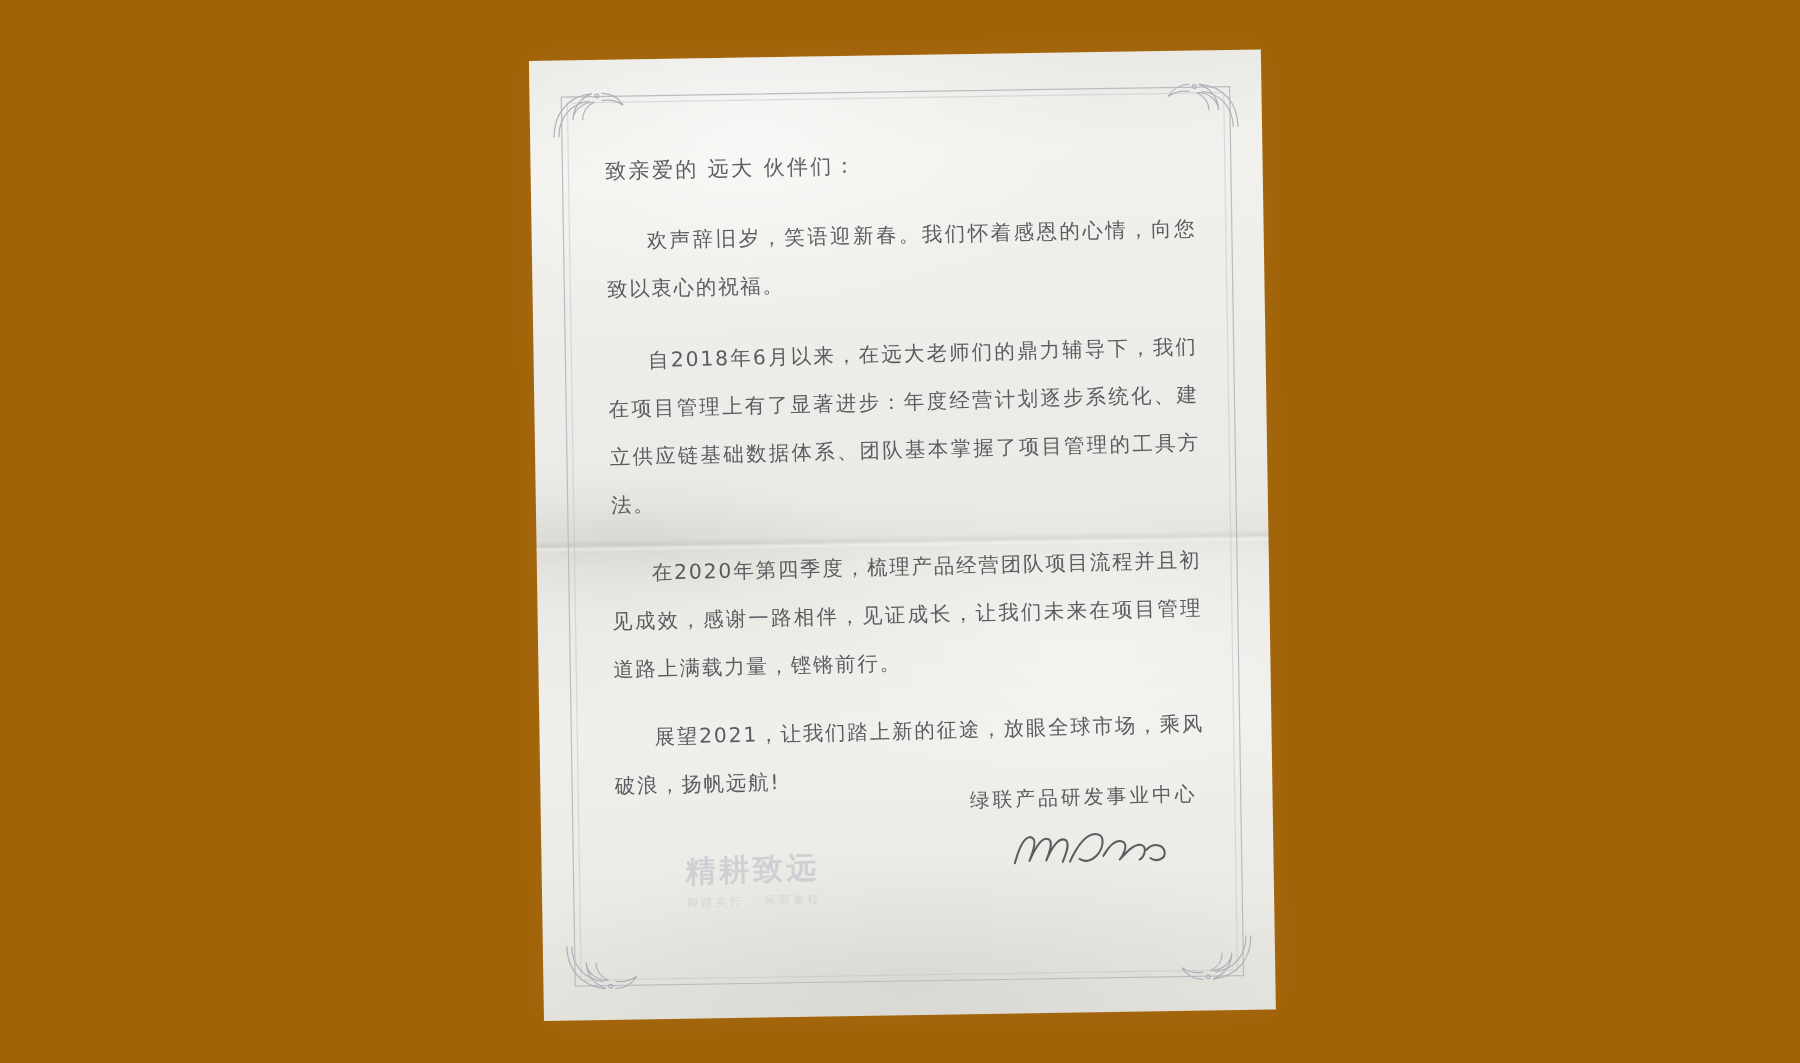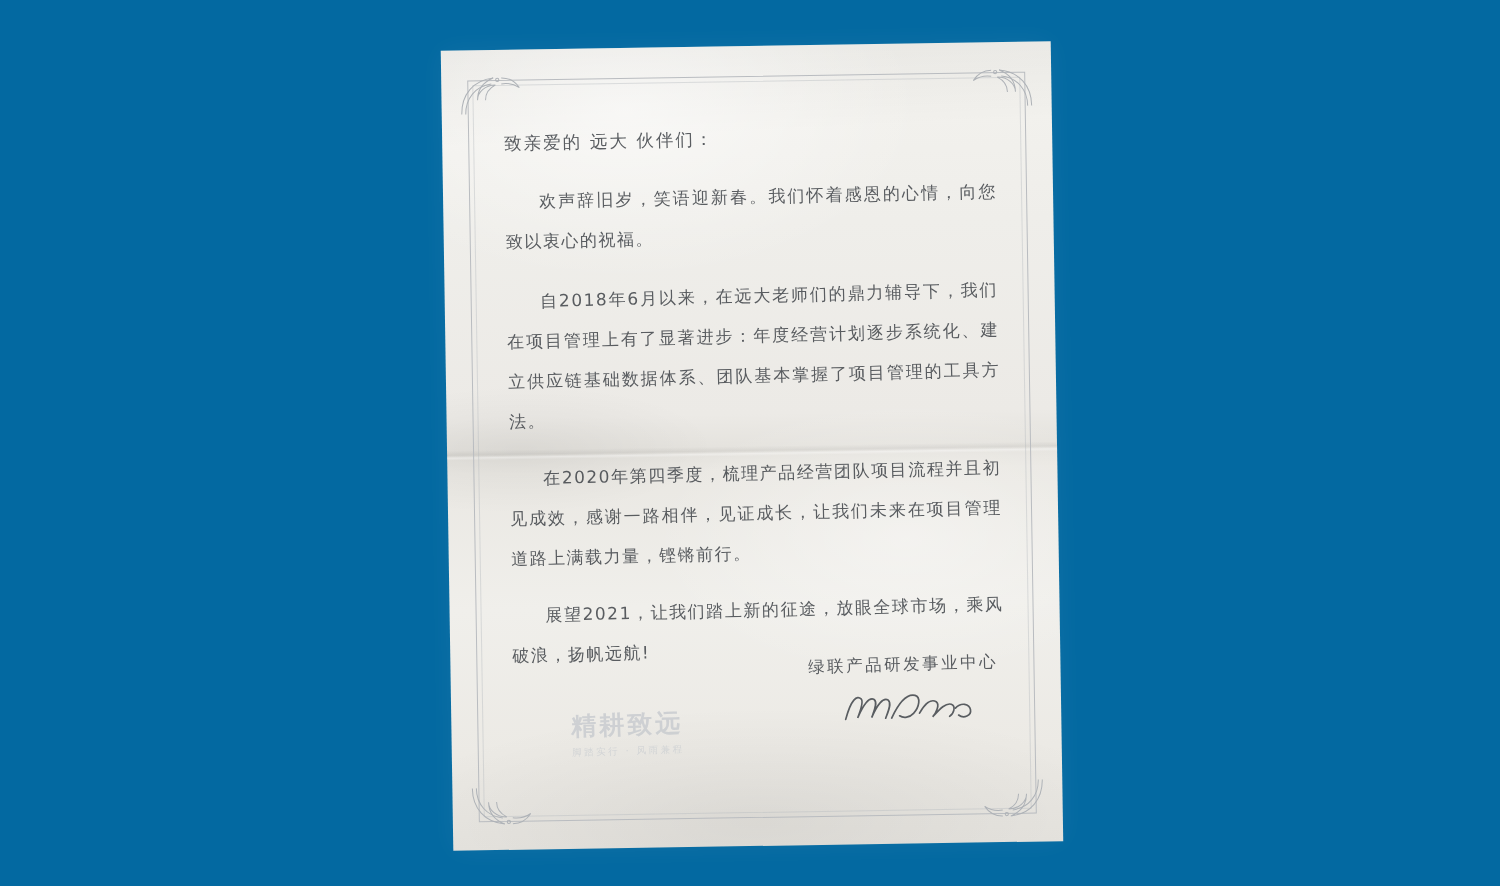--- a/index.html
+++ b/index.html
@@ -11,21 +11,21 @@
     width: 1500px;
     height: 886px;
     overflow: hidden;
     font-family: "Liberation Sans", sans-serif;
   }
 
   #stage {
     position: relative;
     width: 1500px;
     height: 886px;
-    background: #0369a1;
+    background: #a16207;
   }
 
   
   #letter-photo {
     position: absolute;
     left: 447px;
     top: 46px;
     width: 610px;
     height: 800px;
     

